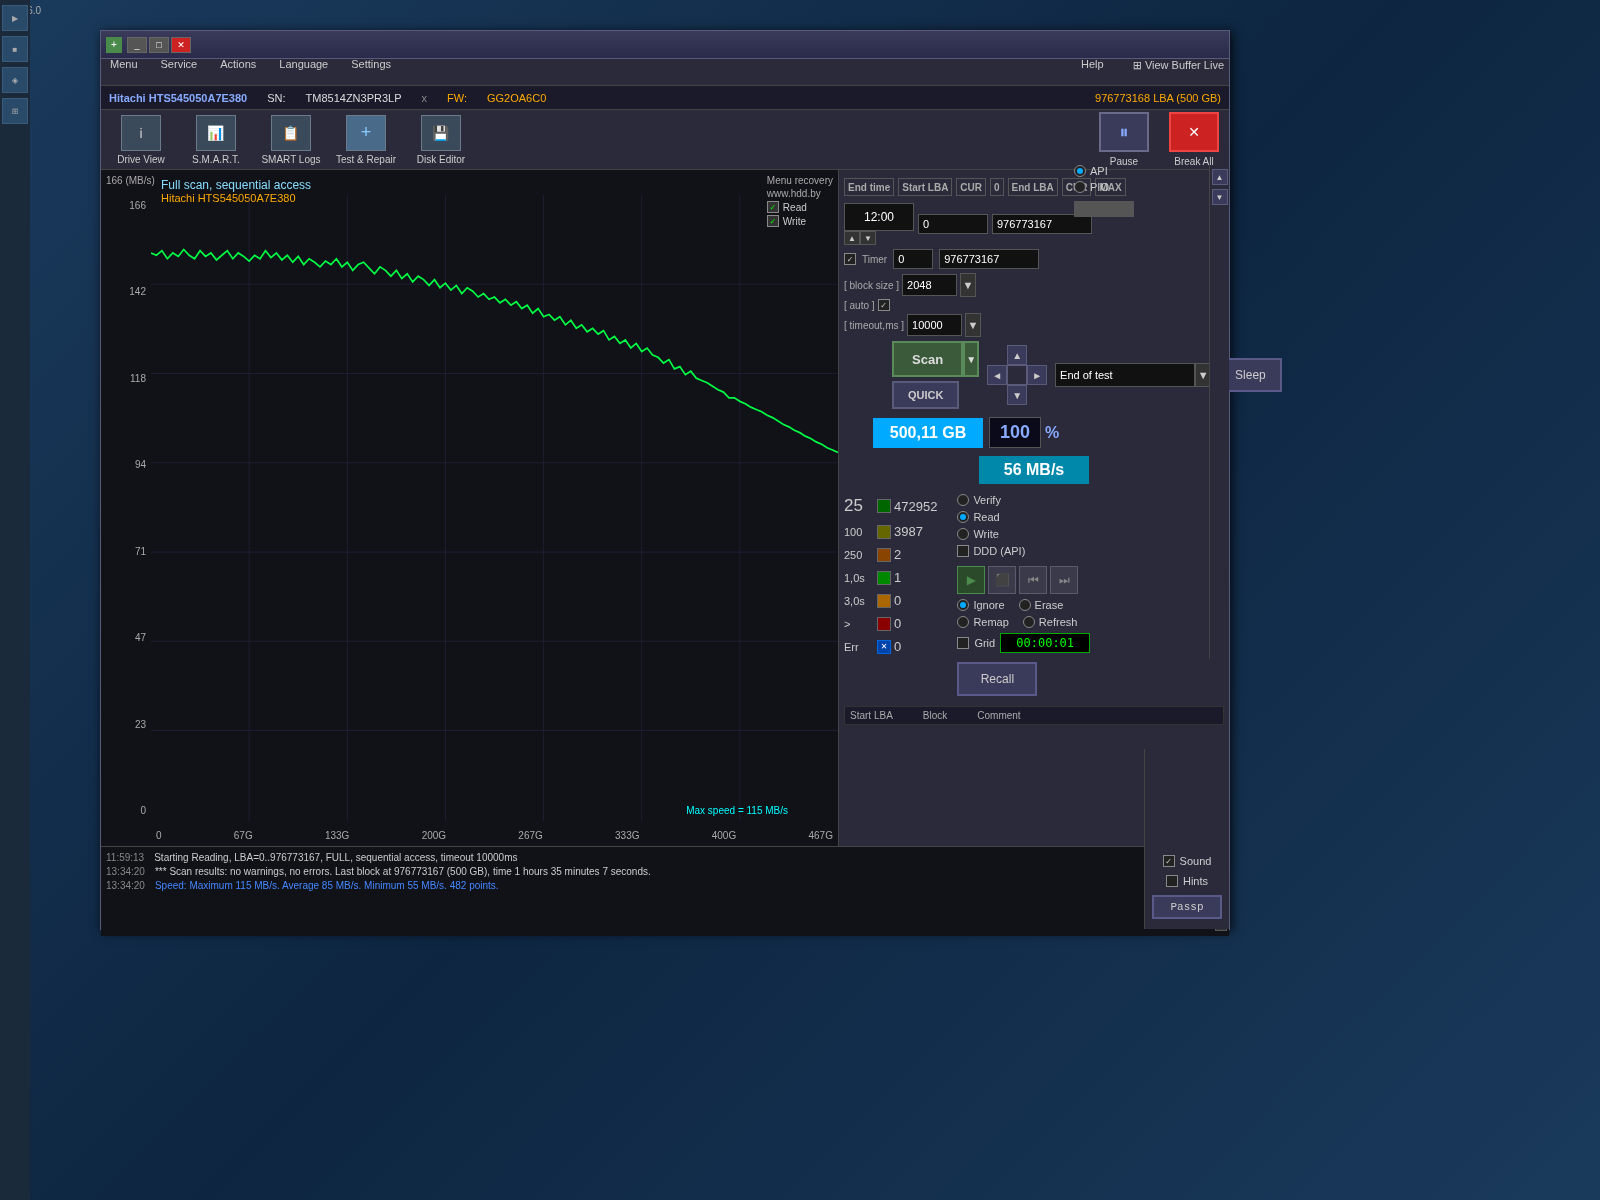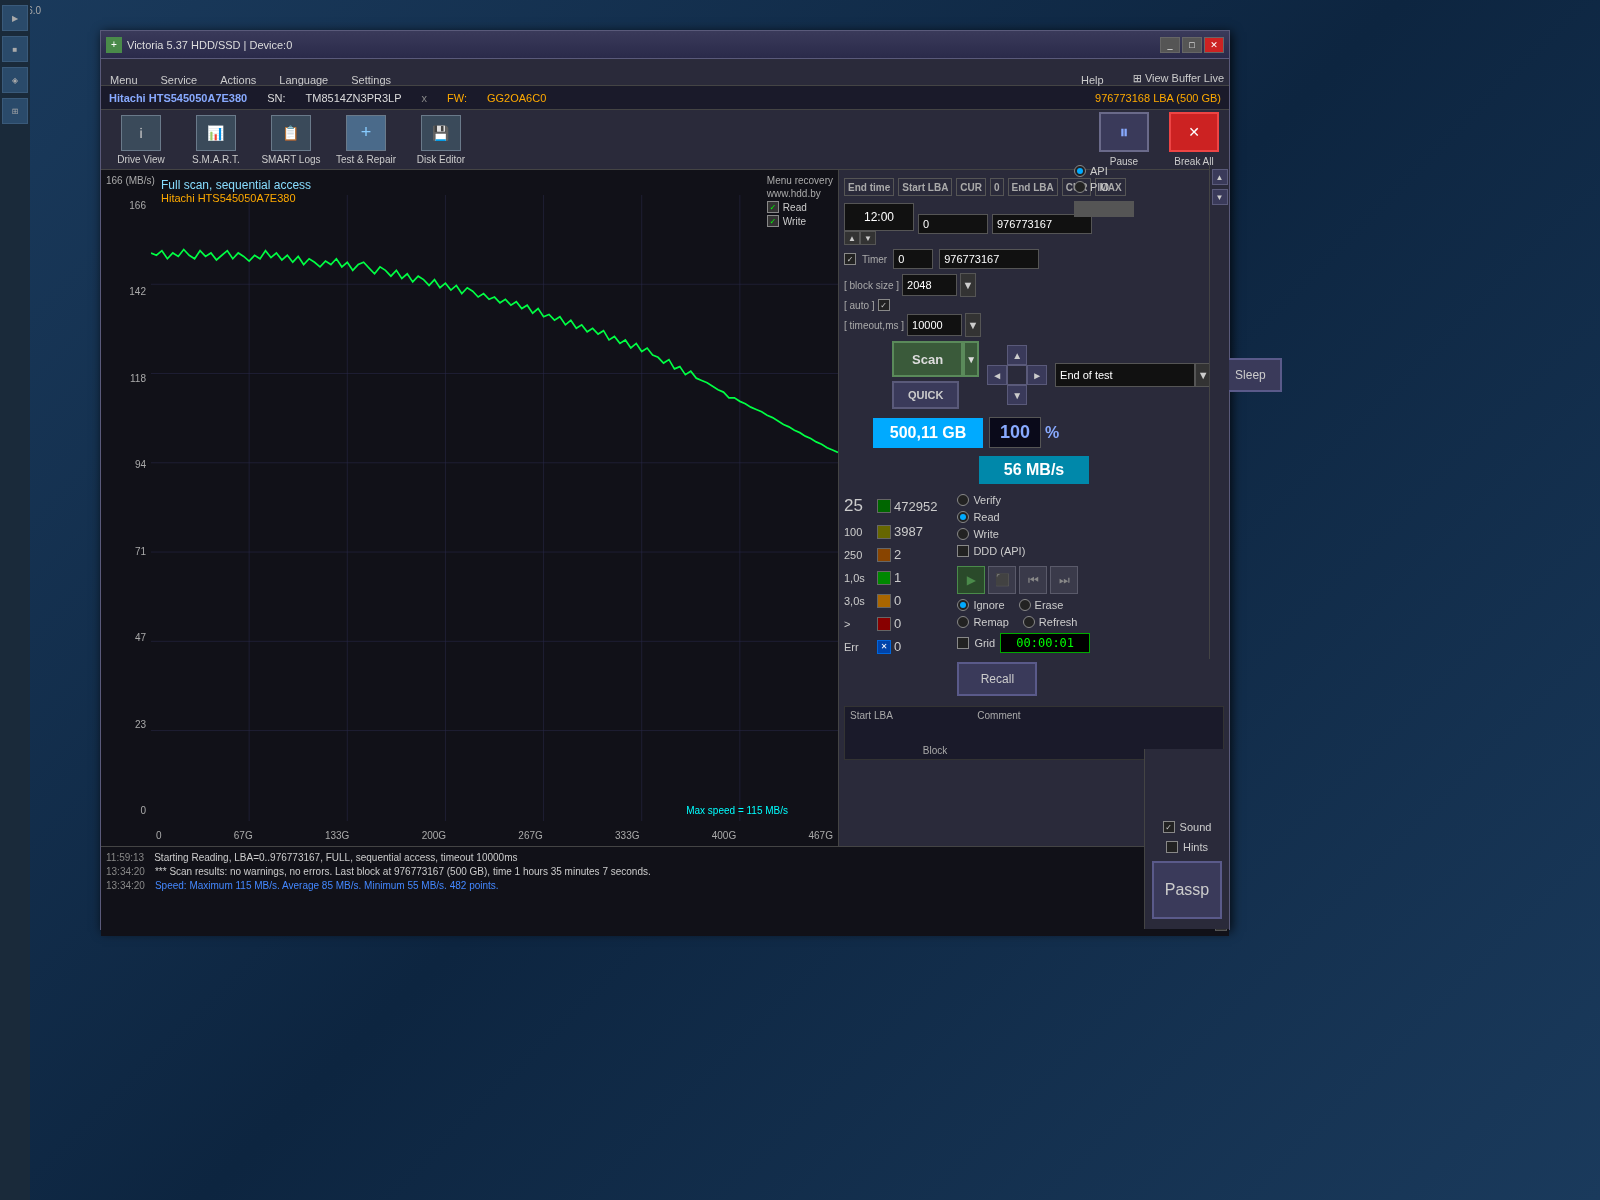--- a/index.html
+++ b/index.html
@@ -92,21 +92,21 @@
       cursor: pointer;
       border: 1px solid #666;
     }
     .tb-btn.minimize { background: #555; color: #fff; }
     .tb-btn.maximize { background: #555; color: #fff; }
     .tb-btn.close { background: #cc2222; color: #fff; }
     .menu-bar {
       height: 22px;
       background: #2a2a3a;
       display: flex;
-      align-items: flex-start;
+      align-items: flex-end;
       padding: 13px 5px;
       gap: 15px;
       border-bottom: 1px solid #444;
     }
     .menu-item {
       color: #ccc;
       font-size: 11px;
       cursor: pointer;
       padding: 2px 4px;
     }
@@ -629,26 +629,27 @@
       align-items: center;
       gap: 5px;
       position: absolute;
       right: 10px;
       bottom: 15px;
     }
     .passp-btn {
       background: #3a3a5a;
       border: 2px solid #5a5a8a;
       color: #ccc;
-      font-size: 16px;
-      padding: 18px 10px;
+      font-size: 11px;
+      padding: 4px 10px;
       cursor: pointer;
       position: absolute;
       right: 10px;
       bottom: 65px;
+      font-family: Liberation Mono, monospace;
     }
     .version-text {
       position: absolute;
       left: 5px;
       top: 5px;
       color: #aaa;
       font-size: 10px;
     }
     svg.graph-svg {
       width: 100%;
@@ -675,21 +676,20 @@
     <div class="taskbar-item">▶</div>
     <div class="taskbar-item">■</div>
     <div class="taskbar-item">◈</div>
     <div class="taskbar-item">⊞</div>
   </div>
 
   <div class="window">
 
     <div class="title-bar">
       <div class="title-bar-icon">+</div>
-      <span class="title-bar-text">Victoria 5.37 HDD/SSD | Device:0</span>
       <div class="title-bar-buttons">
         <div class="tb-btn minimize">_</div>
         <div class="tb-btn maximize">□</div>
         <div class="tb-btn close">✕</div>
       </div>
     </div>
 
     <div class="menu-bar">
       <span class="menu-item">Menu</span>
       <span class="menu-item">Service</span>
@@ -1000,21 +1000,21 @@
           </div>
           <div class="check-row">
             <div class="radio"></div>
             <span>PIO</span>
           </div>
           <div style="width:60px;height:16px;background:#555;margin-top:4px;"></div>
         </div>
 
         <div style="display:flex;gap:30px;margin-top:6px;padding:3px 5px;background:#1a1a2a;border:1px solid #333;">
           <span style="color:#aaa;font-size:10px;">Start LBA</span>
-          <span style="color:#aaa;font-size:10px;margin-top:35px;">Block</span>
+          <span style="color:#aaa;font-size:10px;">Block</span>
           <span style="color:#aaa;font-size:10px;">Comment</span>
         </div>
       </div>
 
     </div>
 
     <div class="log-area">
       <div class="log-entry">
         <span class="log-time">11:59:13</span>
         <span class="log-text">Starting Reading, LBA=0..976773167, FULL, sequential access, timeout 10000ms</span>

